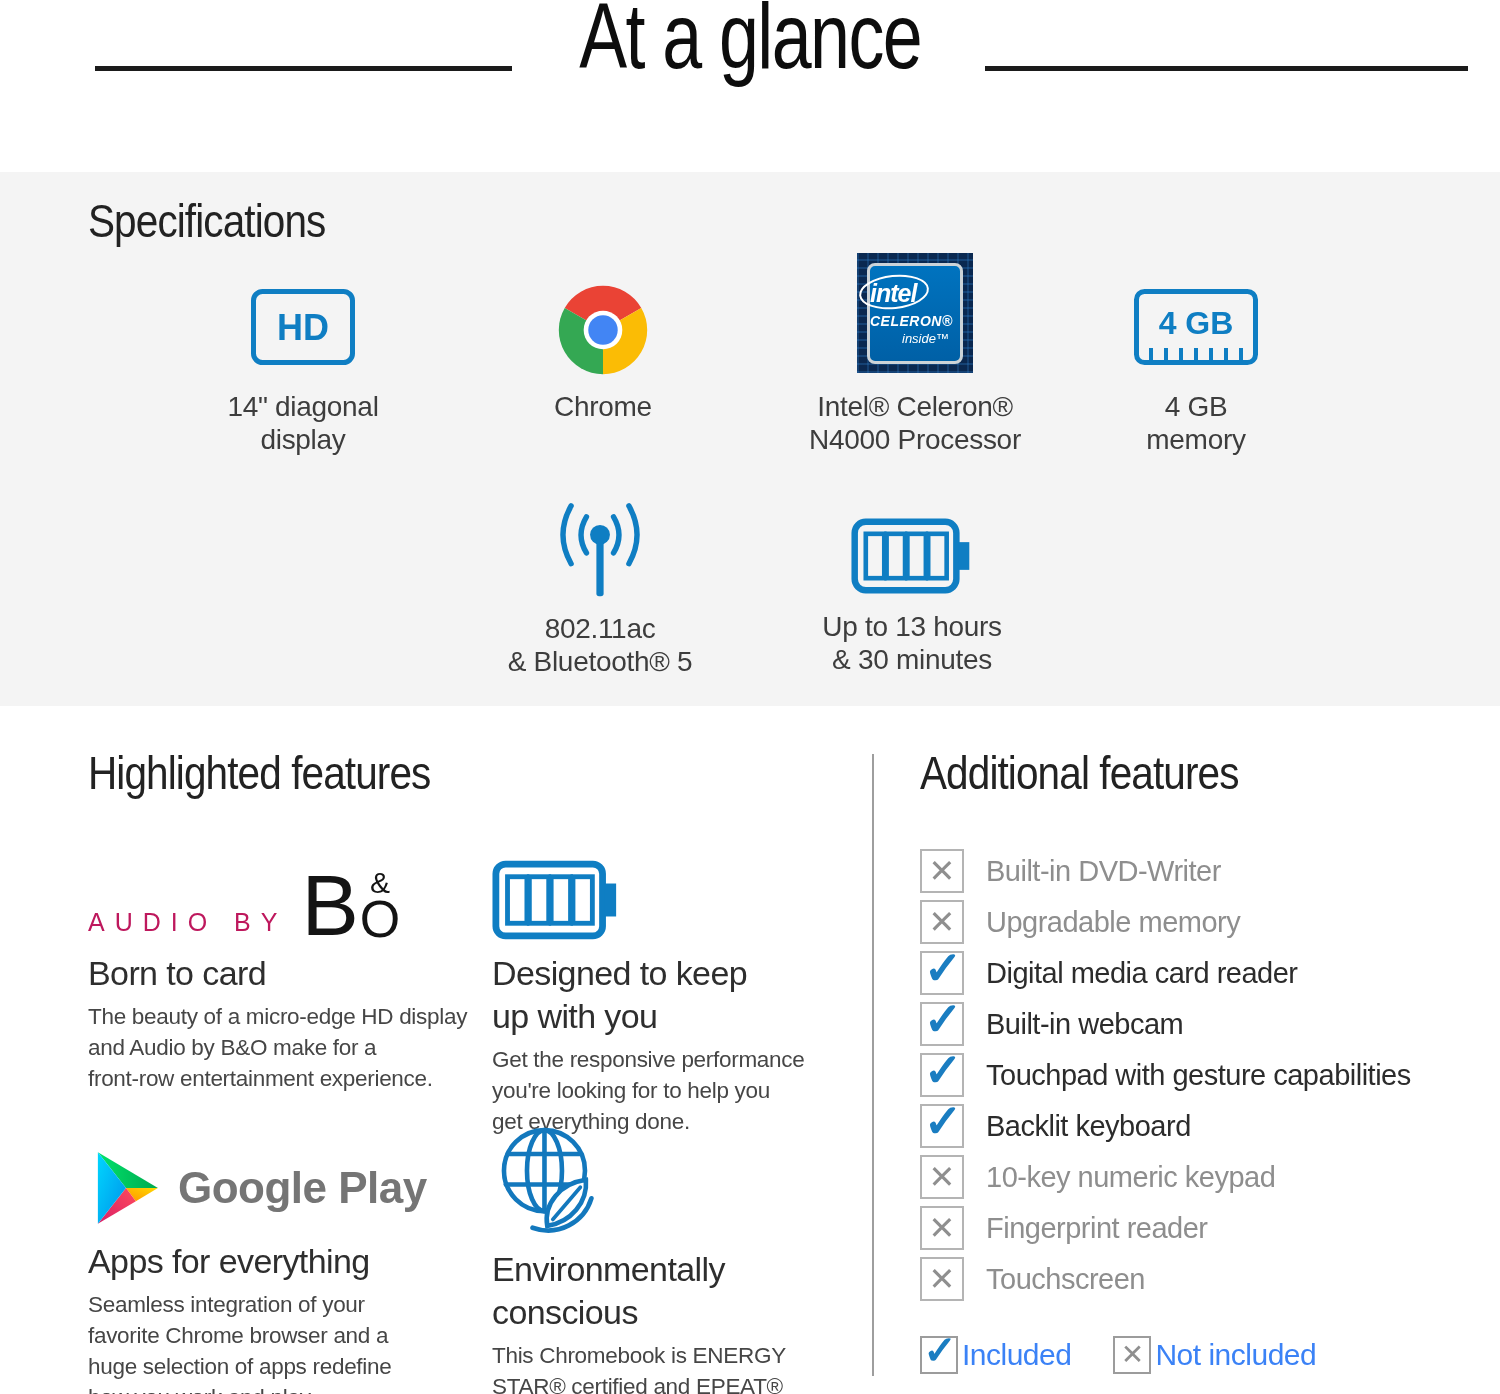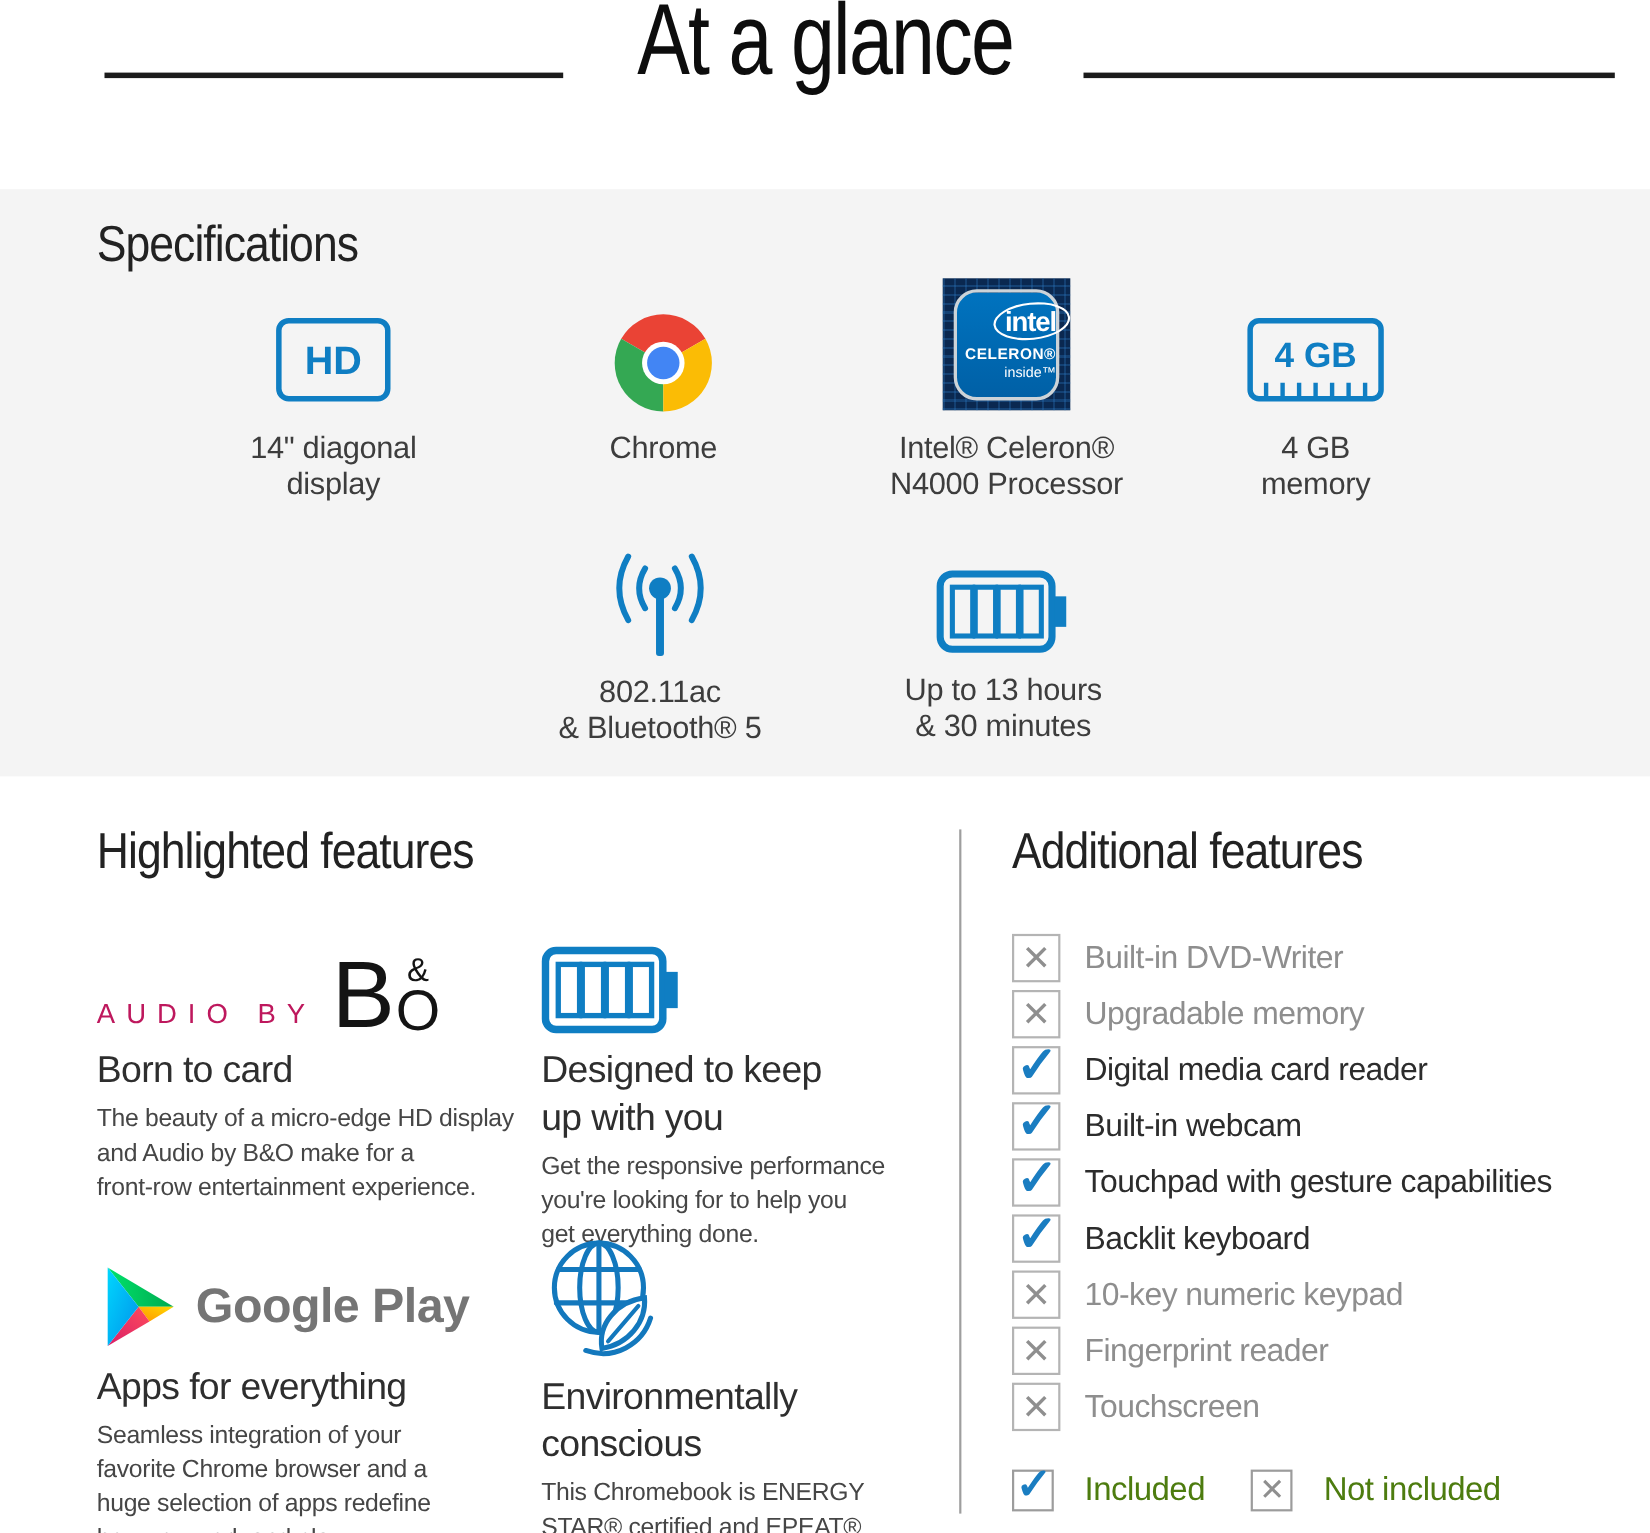--- a/index.html
+++ b/index.html
@@ -33,27 +33,27 @@
   .cell-batt    { left:762px; top:346px; }  .cell-batt .spec-label{ margin-top:16px; }
 
   
   .intel-badge { width:116px; height:120px; padding:10px;
     background-color:#0a2850;
     background-image:
       repeating-linear-gradient(0deg, rgba(45,125,200,.30) 0 2px, transparent 2px 8px),
       repeating-linear-gradient(90deg, rgba(45,125,200,.28) 0 2px, transparent 2px 10px);
     display:flex; align-items:center; justify-content:center; }
   .intel-inner { width:97px; height:101px; background:linear-gradient(180deg,#0073bf,#0060a6);
-    border:3px solid #ccd3d8; border-radius:21px; display:flex; flex-direction:column;
-    align-items:flex-end; justify-content:center; color:#fff; }
+    border:3px solid #ccd3d8; border-radius:8px; display:flex; flex-direction:column;
+    align-items:flex-start; justify-content:center; color:#fff;font-style:italic; }
   .intel-word { position:relative; font-size:25px; font-weight:700; letter-spacing:-1px; line-height:26px; }
   .intel-ring { position:absolute; left:-11px; right:-13px; top:-5px; bottom:-3px;
     border:2px solid #ffffff; border-radius:50%; transform:rotate(-6deg); }
   .intel-model { font-size:14px; font-weight:700; letter-spacing:0.5px; margin-top:7px; }
-  .intel-tag { font-size:13px; margin-top:2px; }
+  .intel-tag { font-size:13px; margin-top:2px;padding-left:32px; }
 
   
   .features { position:absolute; top:706px; left:0; width:1500px; height:688px; background:#fff; }
   .features .heading-left { left:88px; top:40px; }
   .features .heading-right { left:920px; top:40px; }
   .v-divider { position:absolute; left:872px; top:48px; width:2px; height:622px; background:#9e9e9e; }
 
   .feature { position:absolute; }
   .feature-icon-row { display:flex; align-items:flex-end; }
   .feature-title { font-size:34px; line-height:43px; color:#2e2e2e; letter-spacing:-0.6px;
@@ -86,21 +86,21 @@
   .checkbox.checked::after { content:"\2713"; color:#1a7dc1; font-size:46px; font-weight:700;
     line-height:1; transform:translate(1px,-5px); }
   .checkbox.crossed::after { content:"\2715"; color:#8f8f8f; font-size:32px; line-height:1; }
   .addl-label { font-size:29px; letter-spacing:-0.5px; margin-left:22px; color:#2c2c2c; white-space:nowrap;text-align:center; }
   .checkbox.crossed + .addl-label { color:#8e8e8e; }
 
   .legend { position:absolute; left:920px; top:630px; display:flex; align-items:center; }
   .legend .checkbox { width:38px; height:38px; border-color:#9c9c9c; }
   .legend .checkbox.checked::after { font-size:40px; }
   .legend .checkbox.crossed::after { font-size:28px; }
-  .legend-label { font-size:30px; color:#4d7c0f; letter-spacing:-0.5px; margin-left:28px; }
+  .legend-label { font-size:30px; color:#3b82f6; letter-spacing:-0.5px; margin-left:4px; }
   .legend-group { display:flex; align-items:center; }
   .legend-group + .legend-group { margin-left:42px; }
 </style>
 </head>
 <body>
 
 <div class="page">
 
   <div class="glance-title">
     <span class="squish">At a glance</span>

